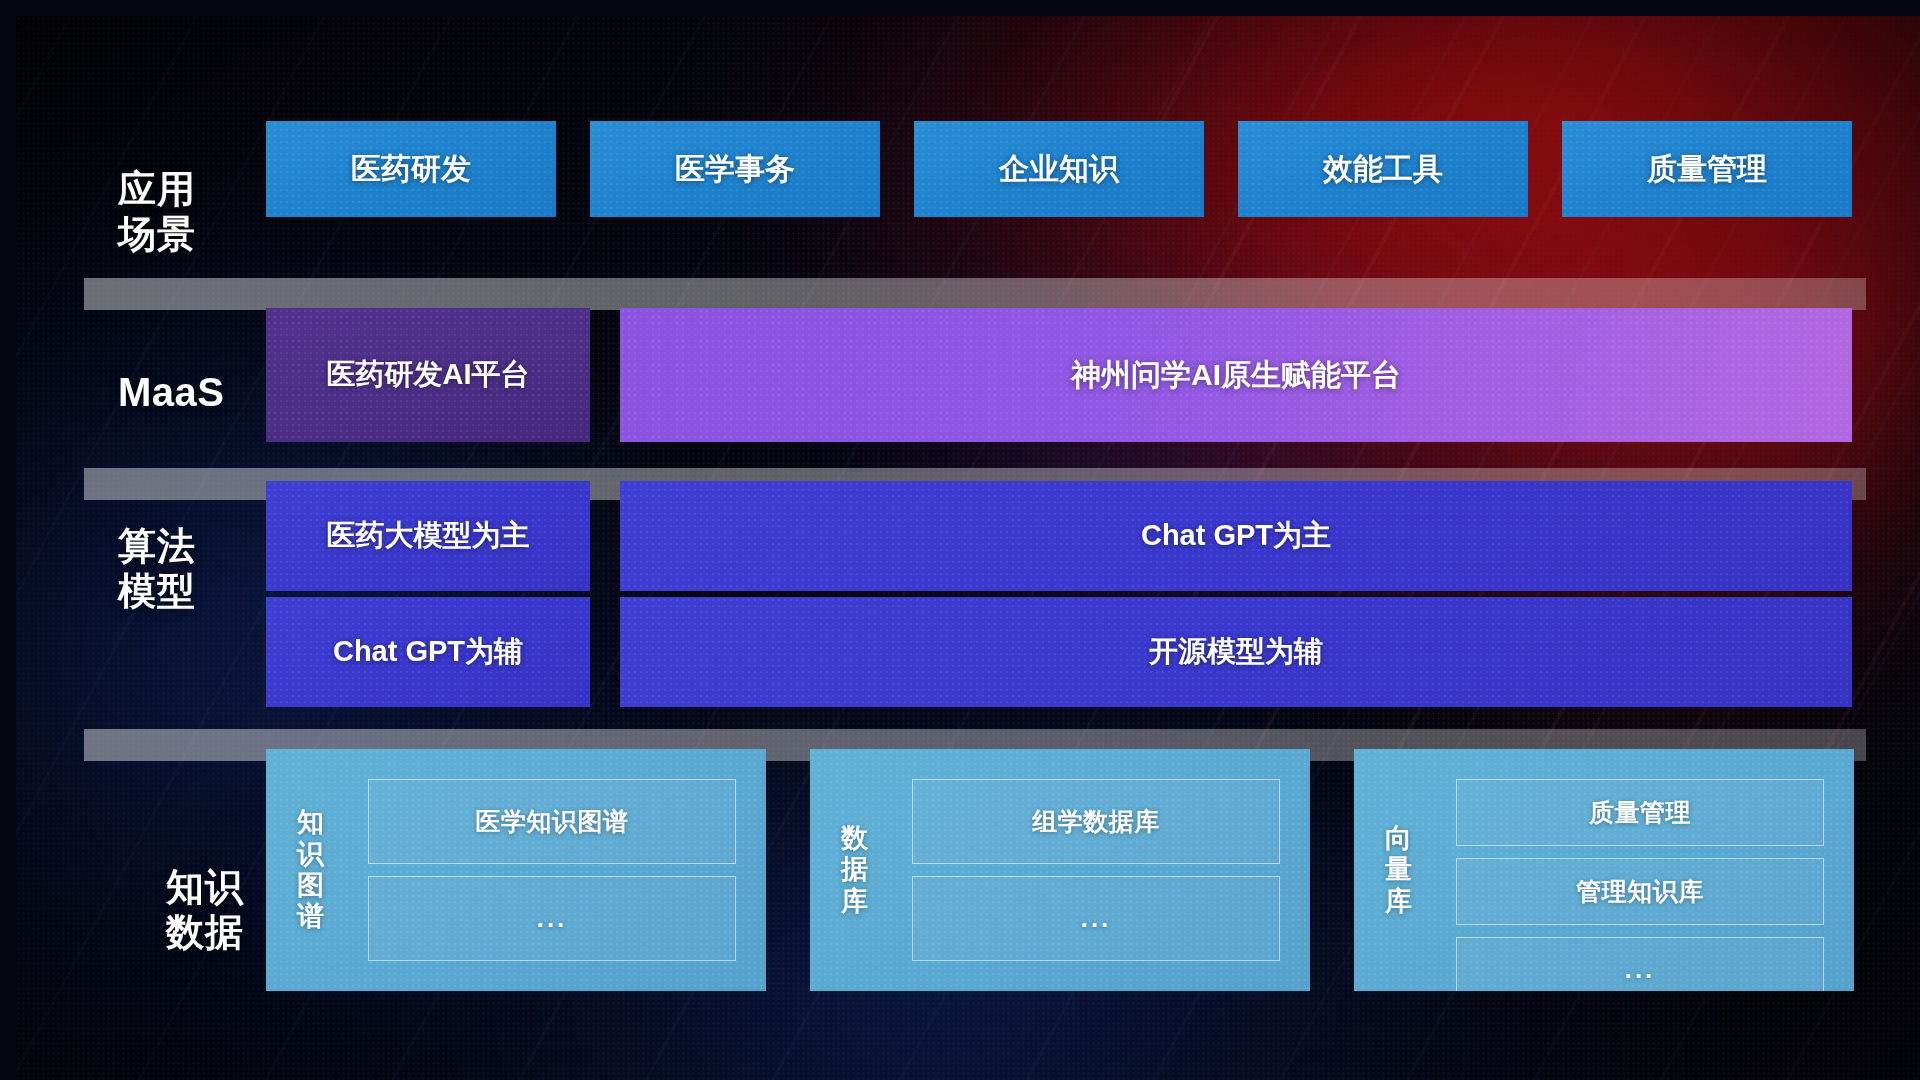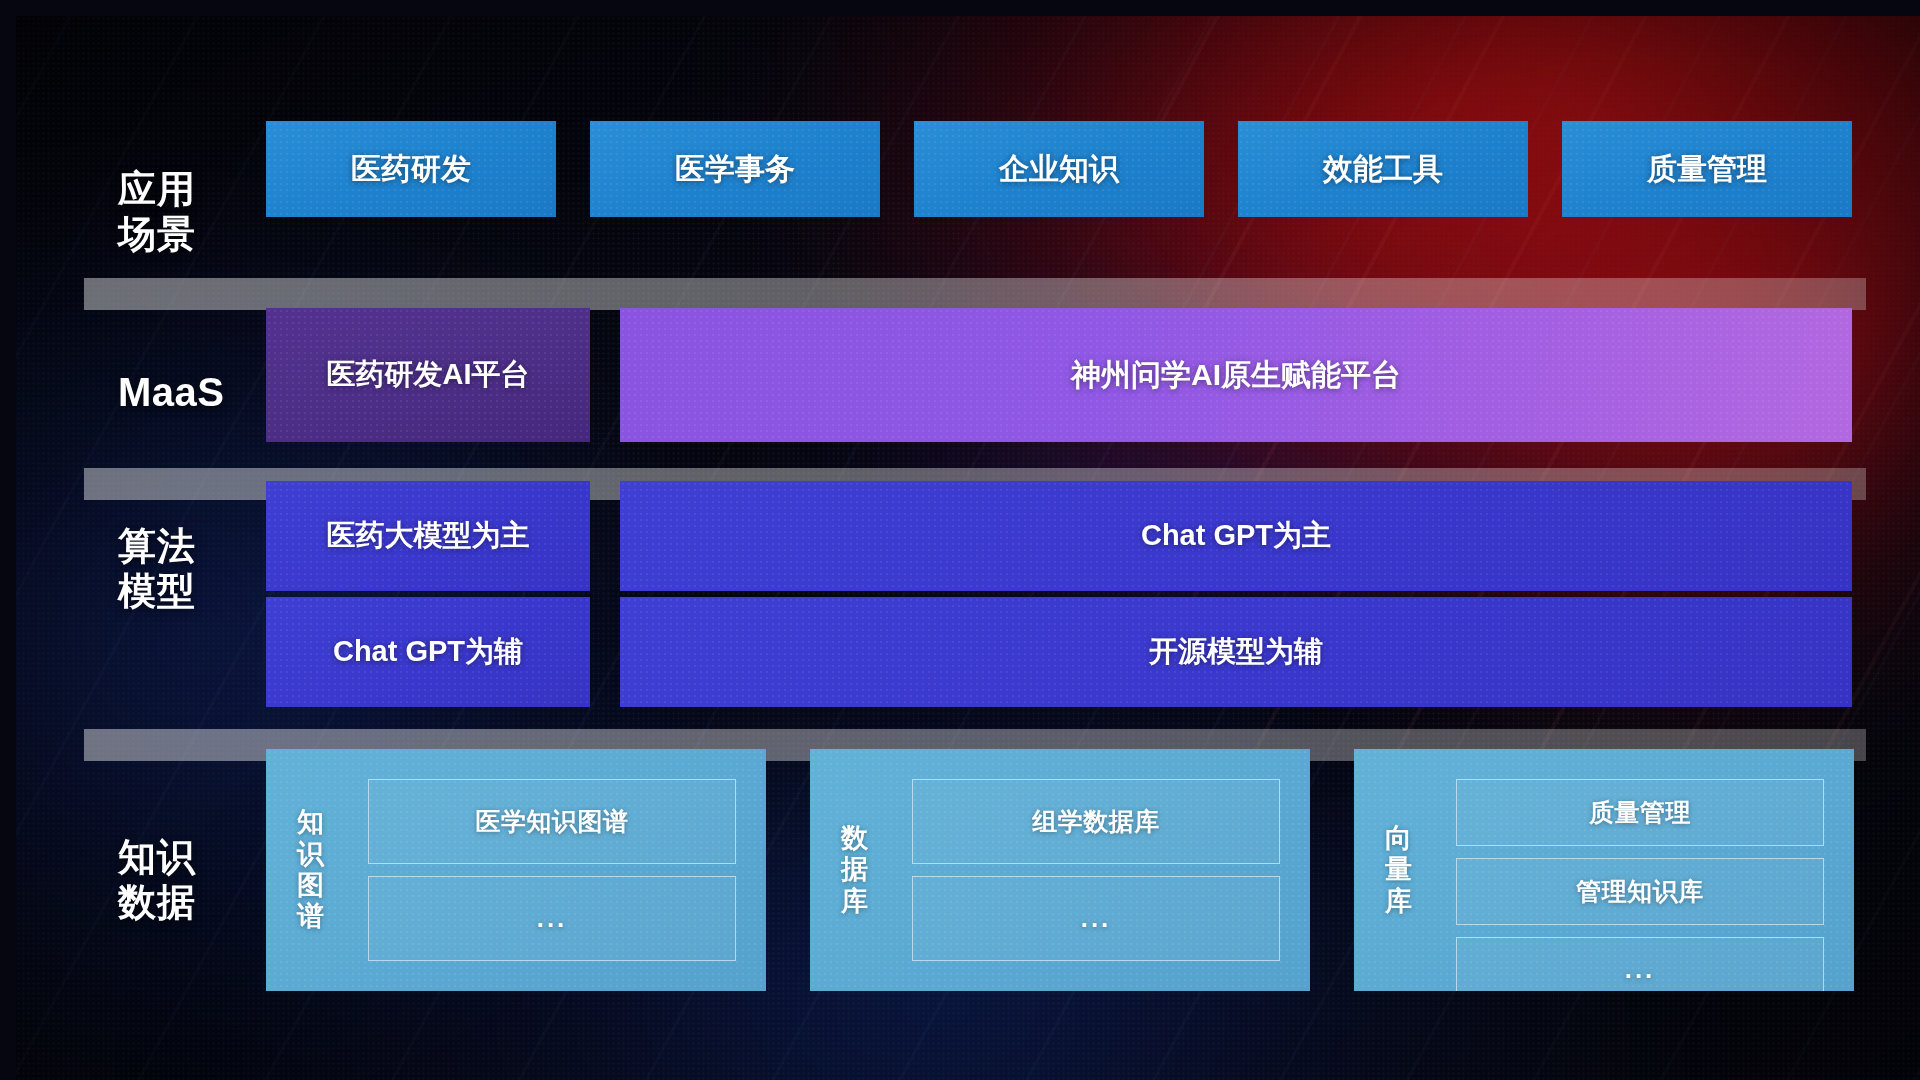--- a/index.html
+++ b/index.html
@@ -272,21 +272,21 @@
   </div>
   <div class="box algo-box" style="left:250px; top:581px; width:324px; height:110px;">
     <span>Chat GPT为辅</span>
   </div>
   <div class="box algo-box" style="left:604px; top:581px; width:1232px; height:110px;">
     <span>开源模型为辅</span>
   </div>
 
   <div class="divider" style="top:713px;"></div>
 
-  <div class="row-label" style="top:803px;">知识
+  <div class="row-label" style="top:833px;margin-left:48px;">知识
 数据</div>
 
   <div class="kg-panel" style="left:250px; top:733px; width:500px; height:242px;">
     <div class="kg-side" style="white-space: pre-line;">知
 识
 图
 谱</div>
     <div class="kg-items">
       <div class="kg-item">医学知识图谱</div>
       <div class="kg-item ellipsis">...</div>

